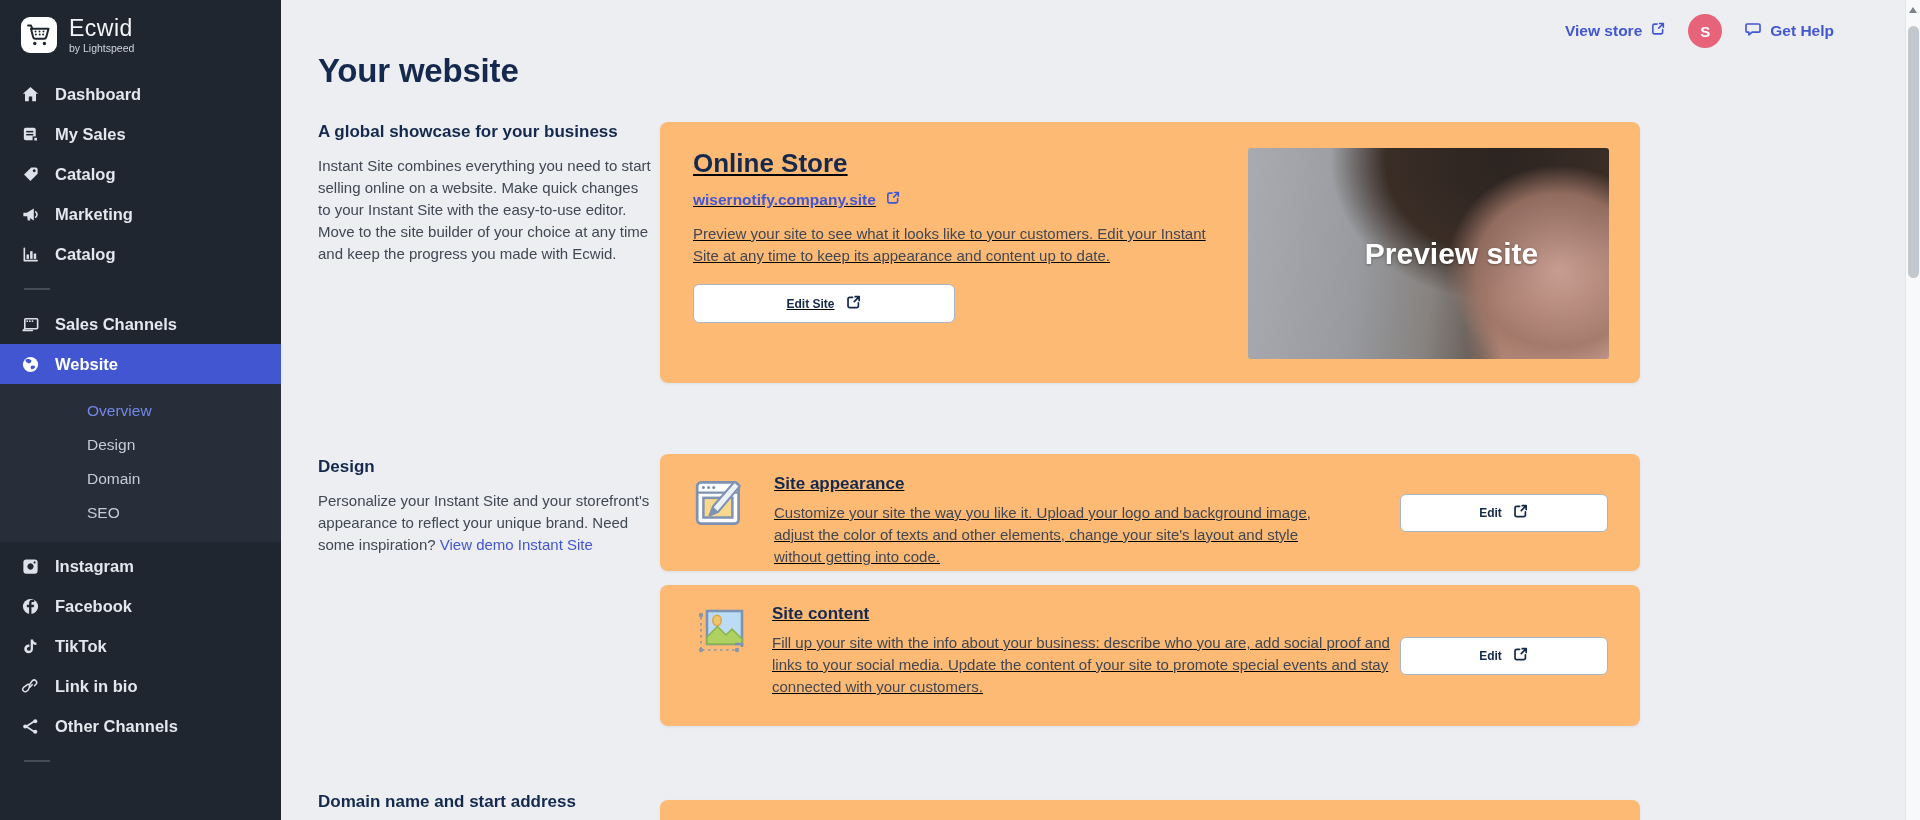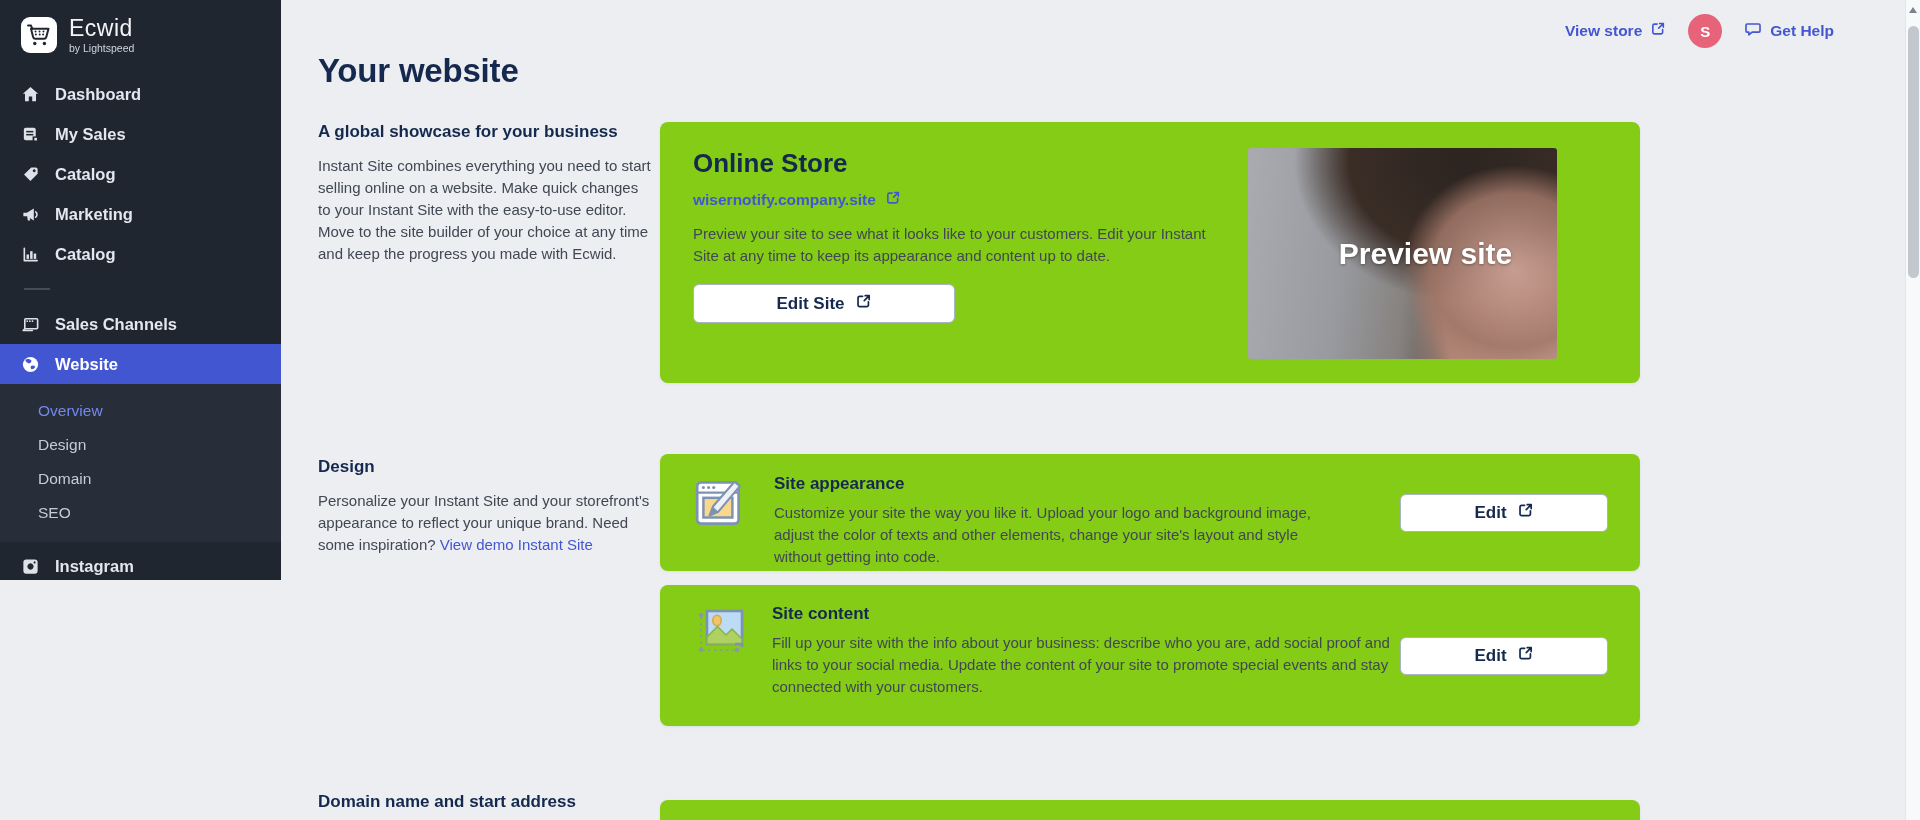--- a/index.html
+++ b/index.html
@@ -11,34 +11,34 @@
     --body-text:#414753;
     --link:#4356d2;
     --avatar-bg:#e7637a;
     --active-subitem:#7288ea;
   }
   *{margin:0;padding:0;box-sizing:border-box;}
   html,body{width:1920px;height:820px;overflow:hidden;}
   body{font-family:"Liberation Sans",sans-serif;background:var(--content-bg);position:relative;}
 
   
-  .sidebar{position:absolute;left:0;top:0;width:281px;height:580px;background:var(--sidebar-bg);color:#e3e7ee;overflow:hidden;}
+  .sidebar{position:absolute;left:0;top:0;width:281px;height:820px;background:var(--sidebar-bg);color:#e3e7ee;overflow:hidden;}
   .logo{display:flex;align-items:center;gap:11px;margin:16px 0 0 20px;cursor:pointer;}
   .logo-mark{width:38px;height:38px;flex:0 0 38px;}
   .logo-text{display:flex;flex-direction:column;line-height:1;}
   .logo-name{font-size:23px;font-weight:400;color:#f2f4f7;letter-spacing:.5px;}
   .logo-tag{font-size:10.5px;color:#cfd5dd;margin-top:3px;}
   .nav{margin-top:20px;}
   .nav-item{height:40px;display:flex;align-items:center;padding-left:20px;cursor:pointer;font-size:16.5px;font-weight:600;color:#e3e7ee;}
   .nav-item .nav-ic{width:20px;display:flex;justify-content:center;align-items:center;}
   .nav-item .nav-label{margin-left:15px;}
   .nav-item.active{background:var(--accent);color:#ffffff;}
   .nav-divider{margin:14px 0 14px 24px;width:26px;border-top:2px solid #454c58;}
   .submenu{background:var(--submenu-bg);padding:10px 0 12px;}
-  .sub-item{height:34px;display:flex;align-items:center;padding-left:38px;font-size:15.5px;font-weight:400;color:#c6ccd6;cursor:pointer;}
+  .sub-item{height:34px;display:flex;align-items:center;padding-left:87px;font-size:15.5px;font-weight:400;color:#c6ccd6;cursor:pointer;}
   .sub-item.active{color:var(--active-subitem);}
   .channels{margin-top:4px;}
   svg .f{fill:#dde2e9;}
   svg .s{stroke:#dde2e9;fill:none;stroke-width:1.7;stroke-linecap:round;stroke-linejoin:round;}
   .nav-item.active svg .f{fill:#ffffff;}
   svg .cut-active{fill:var(--accent);}
   svg .cut-dark{fill:var(--sidebar-bg);}
 
   
   .main{position:absolute;left:281px;top:0;right:0;height:820px;background:var(--content-bg);border-radius:8px;}
@@ -47,29 +47,29 @@
   .top-link{display:flex;align-items:center;gap:8px;color:var(--link);font-size:15.5px;font-weight:600;cursor:pointer;text-decoration:none;}
   .avatar{width:34px;height:34px;border-radius:50%;background:var(--avatar-bg);color:#fff;font-size:15px;font-weight:700;display:flex;align-items:center;justify-content:center;cursor:pointer;}
 
   .col-heading{font-size:17px;font-weight:700;color:var(--heading);margin-bottom:13px;}
   .col-body{font-size:15px;line-height:22px;color:var(--body-text);}
   .intro-col{position:absolute;left:37px;top:122px;width:336px;}
   .design-col{position:absolute;left:37px;top:457px;width:336px;}
   .design-col .col-body a{color:var(--link);text-decoration:none;cursor:pointer;}
   .domain-heading{position:absolute;left:37px;top:792px;font-size:17px;font-weight:700;color:var(--heading);}
 
-  .card{position:absolute;background:#84cc16;border-radius:8px;box-shadow:0 1px 3px rgba(20,40,80,.07);}
+  .card{position:absolute;background:#fdba74;border-radius:8px;box-shadow:0 1px 3px rgba(20,40,80,.07);text-decoration:underline;}
   .online-card{left:379px;top:122px;width:980px;height:261px;padding:26px 30px 0 33px;}
   .online-title{font-size:26px;font-weight:700;color:var(--heading);}
   .site-link-row{display:flex;align-items:center;gap:9px;margin-top:11px;}
   .site-link{font-size:15.5px;font-weight:600;color:var(--link);text-decoration:none;cursor:pointer;}
   .online-desc{margin-top:13px;width:540px;font-size:15px;line-height:22px;color:var(--body-text);}
-  .btn{display:flex;align-items:center;justify-content:center;gap:10px;background:#fff;border:1px solid #a9b4c6;border-radius:6px;font-size:17px;font-weight:600;color:var(--heading);cursor:pointer;font-family:"Liberation Sans",sans-serif;}
+  .btn{display:flex;align-items:center;justify-content:center;gap:10px;background:#fff;border:1px solid #a9b4c6;border-radius:6px;font-size:12px;font-weight:600;color:var(--heading);cursor:pointer;font-family:"Liberation Sans",sans-serif;}
   .edit-site-btn{width:262px;height:39px;margin-top:17px;}
-  .preview{position:absolute;left:588px;top:26px;width:309px;height:211px;border-radius:3px;cursor:pointer;overflow:hidden;
+  .preview{position:absolute;left:588px;top:26px;width:361px;height:211px;border-radius:3px;cursor:pointer;overflow:hidden;
     background:
       radial-gradient(150px 140px at 86% 58%, rgba(203,160,148,.95) 0%, rgba(160,118,104,.85) 55%, rgba(160,118,104,0) 75%),
       radial-gradient(230px 190px at 70% 6%, #2c2420 0%, #3a2d26 50%, rgba(58,45,38,0) 74%),
       radial-gradient(190px 230px at 101% 80%, #c9a094 0%, #b18676 60%, rgba(177,134,118,0) 78%),
       linear-gradient(97deg,#a9abb0 0%,#989a9f 32%,#86827f 52%,#5c5049 70%,#7a6458 85%,#b08d80 100%);
     display:flex;align-items:center;justify-content:center;padding-left:46px;}
   .preview-label{color:#fff;font-size:30px;font-weight:700;text-shadow:0 1px 3px rgba(0,0,0,.35);}
 
   .feature-card{left:379px;width:980px;display:flex;align-items:flex-start;}
   .appearance-card{top:454px;height:117px;padding:20px 0 0 32px;}

